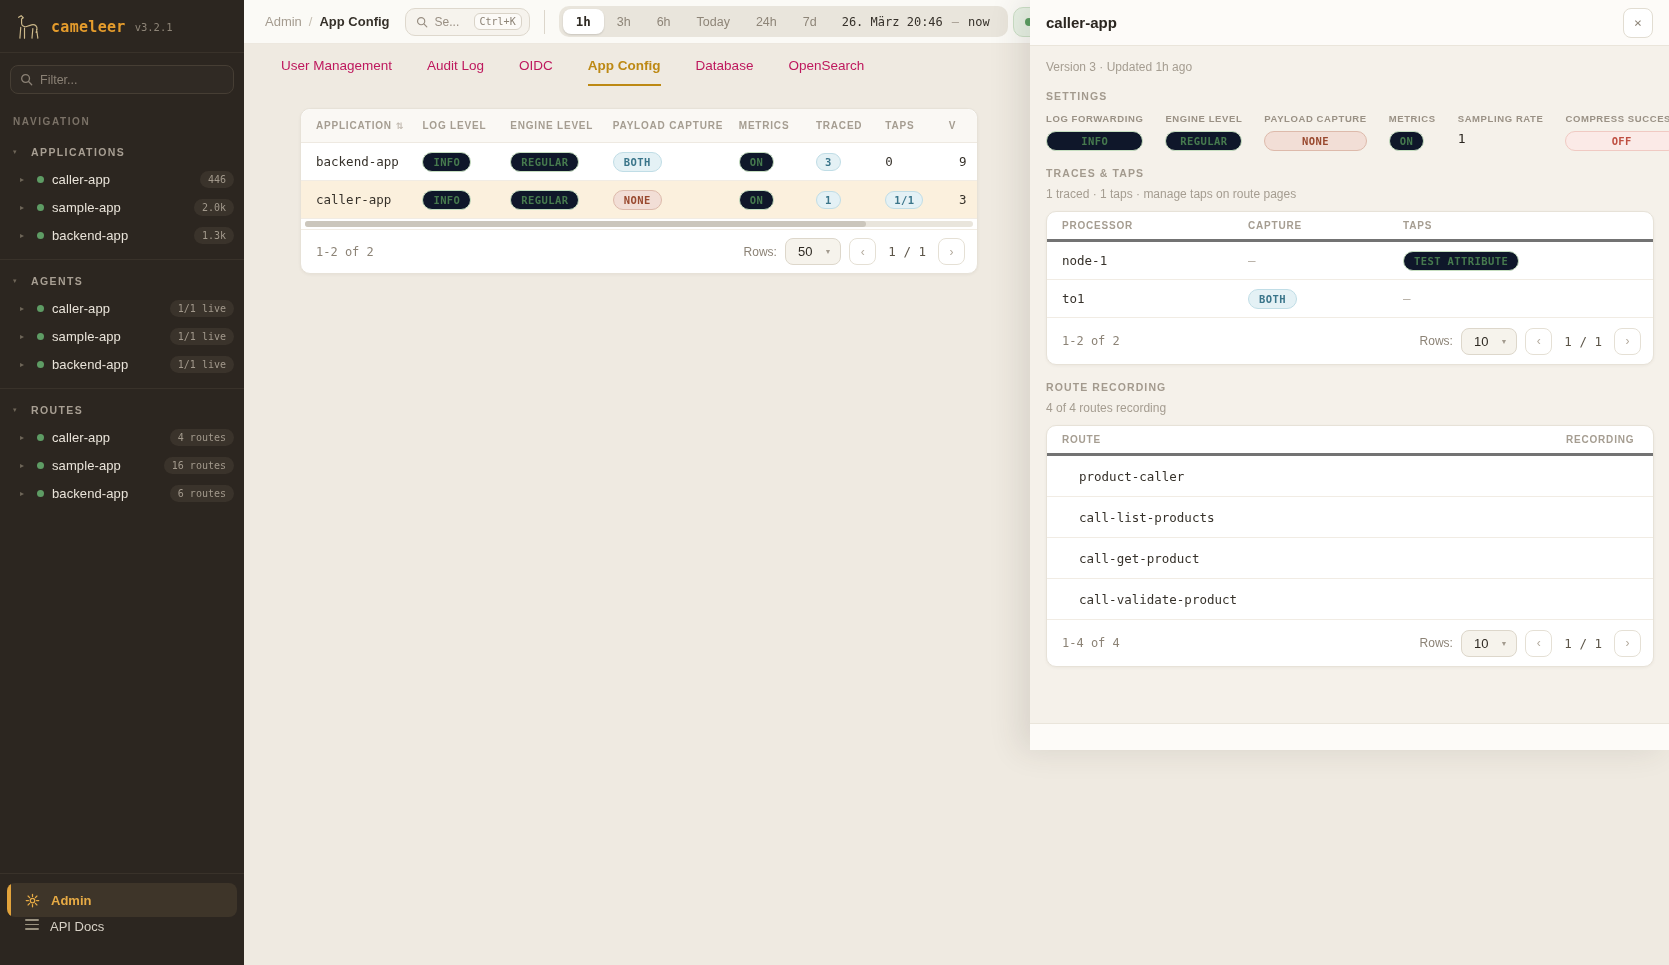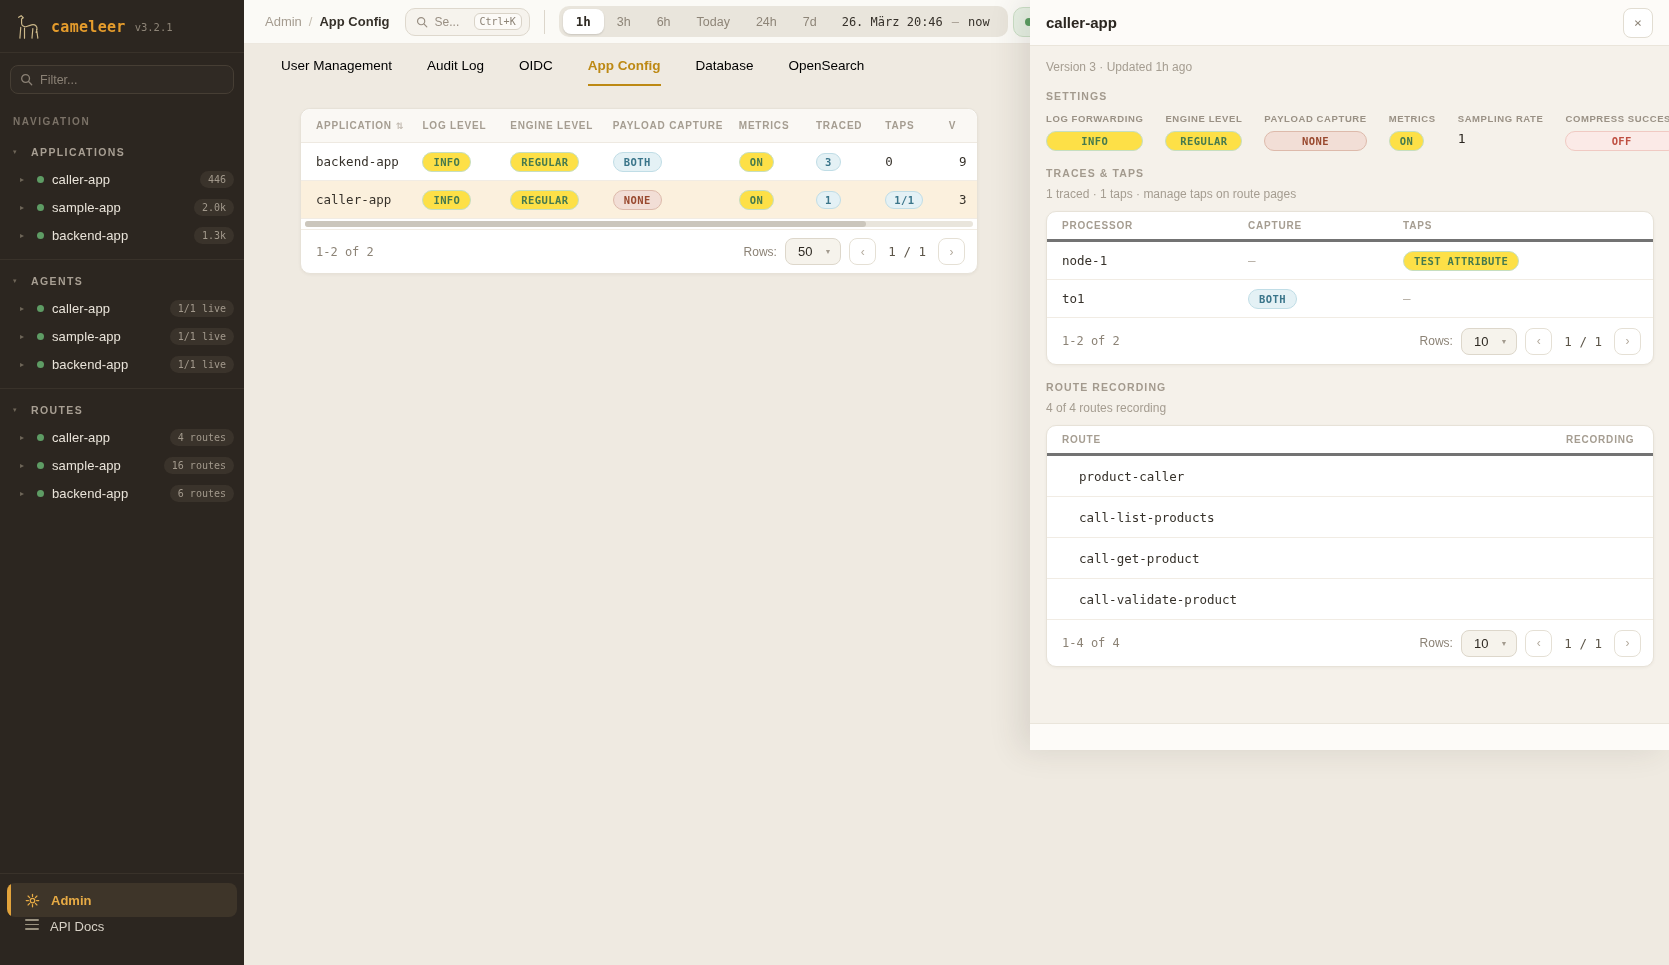--- a/index.html
+++ b/index.html
@@ -53,36 +53,36 @@
   .seg-wrap { height:31px; background:#e9e5dc; border-radius:10px; display:flex; align-items:center; padding:4px 4px; }
   .seg { font-size:12.5px; color:#8e8578; padding:5px 13px; border-radius:8px; cursor:pointer; white-space:nowrap; }
   .seg.active { background:#fff; color:#2e2922; font-weight:bold; box-shadow:0 1px 2px rgba(0,0,0,.14); }
   .time-disp { display:flex; align-items:center; gap:9px; padding:0 14px 0 12px; font-size:12px; color:#36312a; }
   .time-disp .tsep { color:#a59c90; }
   .live-pill { position:absolute; left:769px; top:7px; width:52px; height:30px; background:#e7f1e4; border:1px solid #cbdfc6; border-radius:10px; display:flex; align-items:center; padding-left:11px; }
   .live-dot { width:8px; height:8px; border-radius:50%; background:#5a9e62; }
 
   .content { flex:1; background:#efeae1; padding:14px 0 0 37px; }
   .tabs { display:flex; gap:35px; padding-left:0; }
-  .tab { font-size:13.5px; color:#000000; padding-bottom:11px; cursor:pointer; }
+  .tab { font-size:13.5px; color:#be185d; padding-bottom:11px; cursor:pointer; }
   .tab.active { color:#bd8914; font-weight:bold; border-bottom:2px solid #bd8914; }
 
   .card { background:#fff; border:1px solid #e7e2d8; border-radius:10px; box-shadow:0 1px 3px rgba(80,70,55,.06); }
   .app-card { margin:22px 0 0 19px; width:678px; overflow:hidden; }
   .t-row { display:flex; align-items:center; padding-left:15px; }
   .t-head { height:34px; background:#faf8f4; border-bottom:1px solid #eee9e1; border-radius:10px 10px 0 0; }
   .th { font-size:10px; font-weight:bold; letter-spacing:.8px; color:#a59d91; display:flex; align-items:center; gap:4px; }
   .sort-ic { color:#c2bab0; font-size:9px; }
   .t-body-row { height:38px; border-bottom:1px solid #f1ece4; cursor:pointer; }
   .t-body-row.selected { background:#fbf0dd; }
   .cell { font-family:"DejaVu Sans Mono",monospace; font-size:12.5px; color:#36312a; }
   .c-app{width:109px;} .c-log{width:90px;} .c-eng{width:105px;} .c-pay{width:129px;} .c-met{width:79px;} .c-tra{width:71px;} .c-tap{width:65px;} .c-v{width:29px; text-align:center;}
 
   .pill { display:inline-flex; align-items:center; justify-content:center; font-family:"DejaVu Sans Mono",monospace; font-size:10.5px; font-weight:bold; letter-spacing:.4px; padding:3px 10px; border-radius:999px; border:1px solid; white-space:nowrap; }
-  .p-green { color:#467a4e; background:#fde047; border-color:#c6dec0; }
+  .p-green { color:#467a4e; background:#0f172a; border-color:#c6dec0; }
   .p-blue  { color:#3a758a; background:#e4f1f5; border-color:#c0dde6; }
   .p-red   { color:#99492f; background:#f2ded6; border-color:#ddbaab; }
   .p-pink  { color:#bf4f41; background:#fbeae7; border-color:#f0cac3; }
   .p-num { padding:2px 8px; }
 
   .hscroll { height:6px; margin:2px 4px; border-radius:3px; background:#e9e5dc; position:relative; }
   .hscroll .thumb { position:absolute; left:0; top:0; height:6px; width:84%; border-radius:3px; background:#cbc6bc; }
 
   .t-foot { height:44px; display:flex; align-items:center; padding:0 12px 0 15px; border-top:1px solid #f1ece4; }
   .range-txt { font-family:"DejaVu Sans Mono",monospace; font-size:12px; color:#8c8376; }

